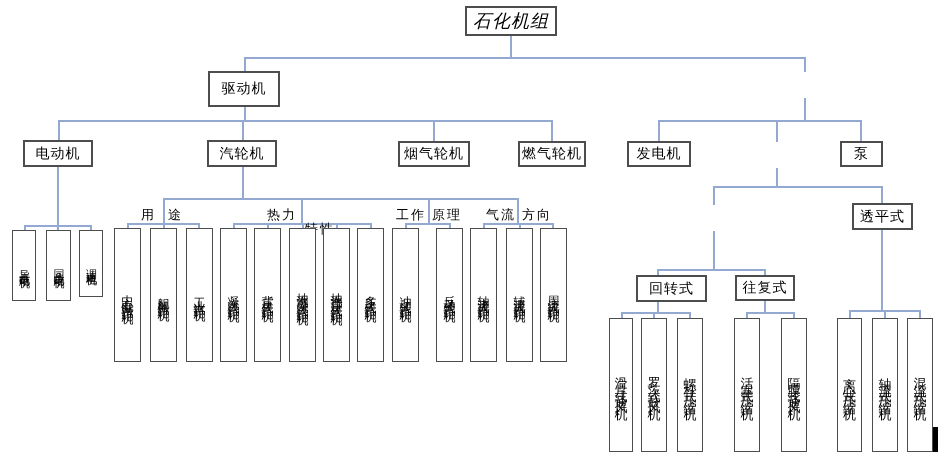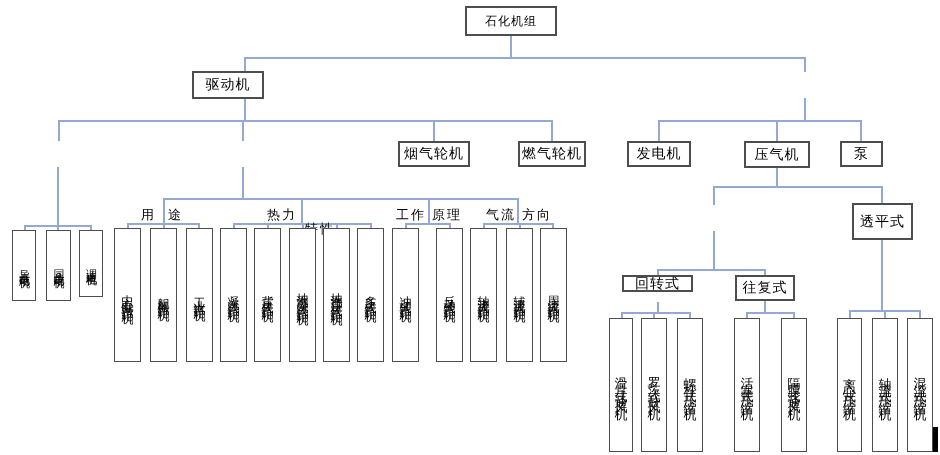--- a/index.html
+++ b/index.html
@@ -6,21 +6,21 @@
   #stage{position:relative;width:940px;height:455px;background:#ffffff;overflow:hidden;
          font-family:"Liberation Serif","DejaVu Serif",serif;color:#000;}
   
   .l{position:absolute;background:#93a9d1;}
   .v{width:2px;}
   .h{height:2px;}
   
   .box{position:absolute;box-sizing:border-box;border:2px solid #4d4d4d;background:#fff;
        display:flex;align-items:center;justify-content:center;font-size:14px;
        letter-spacing:1px;white-space:nowrap;}
-  .box.root{font-size:12px;}
+  .box.root{font-size:18px;font-style:italic;}
   
   .vbox{position:absolute;box-sizing:border-box;border:1.5px solid #4d4d4d;background:#fff;
         display:flex;align-items:center;justify-content:center;}
   .vbox>span{writing-mode:vertical-rl;text-orientation:upright;line-height:1;}
   .vbox.small>span{font-size:11px;letter-spacing:2px;}
   .vbox.mid>span{font-size:12px;letter-spacing:3px;}
   .vbox.wide>span{font-size:13px;letter-spacing:6px;}
   
   .cat{position:absolute;font-size:13px;letter-spacing:2px;white-space:nowrap;}
   .cursor{position:absolute;background:#000;}
@@ -103,28 +103,29 @@
   <i class="l v" style="left:746px;top:312px;height:6px"></i>
   <i class="l v" style="left:793px;top:312px;height:6px"></i>
 
   <i class="l v" style="left:881px;top:230px;height:80px"></i>
   <i class="l h" style="left:849px;top:310px;width:71px"></i>
   <i class="l v" style="left:849px;top:310px;height:8px"></i>
   <i class="l v" style="left:884px;top:310px;height:8px"></i>
   <i class="l v" style="left:919px;top:310px;height:8px"></i>
 
   <div class="box root" style="left:465px;top:6px;width:92px;height:30px">石化机组</div>
-  <div class="box" style="left:192px;top:71px;width:72px;height:28px">驱动机</div>
+  <div class="box" style="left:208px;top:71px;width:72px;height:36px">驱动机</div>
+  <div class="box" style="left:23px;top:140px;width:70px;height:27px">电动机</div>
+  <div class="box" style="left:207px;top:140px;width:70px;height:27px">汽轮机</div>
   <div class="box" style="left:518px;top:141px;width:68px;height:26px">燃气轮机</div>
   <div class="box" style="left:398px;top:141px;width:72px;height:26px">烟气轮机</div>
   <div class="box" style="left:627px;top:141px;width:64px;height:26px">发电机</div>
-  <div class="box" style="left:744px;top:141px;width:66px;height:27px">压气机</div>
   <div class="box" style="left:840px;top:141px;width:43px;height:26px">泵</div>
-  <div class="box" style="left:852px;top:203px;width:61px;height:37px">透平式</div>
-  <div class="box" style="left:622px;top:275px;width:71px;height:17px">回转式</div>
+  <div class="box" style="left:852px;top:203px;width:61px;height:27px">透平式</div>
+  <div class="box" style="left:636px;top:275px;width:71px;height:27px">回转式</div>
   <div class="box" style="left:735px;top:275px;width:60px;height:26px">往复式</div>
 
   <span class="cat" style="left:141px;top:206px">用</span>
   <span class="cat" style="left:168px;top:206px">途</span>
   <span class="cat" style="left:267px;top:206px">热力</span>
   <span class="cat" style="left:305px;top:220px">特性</span>
   <span class="cat" style="left:396px;top:206px">工作</span>
   <span class="cat" style="left:432px;top:206px">原理</span>
   <span class="cat" style="left:486px;top:206px">气流</span>
   <span class="cat" style="left:522px;top:206px">方向</span>

